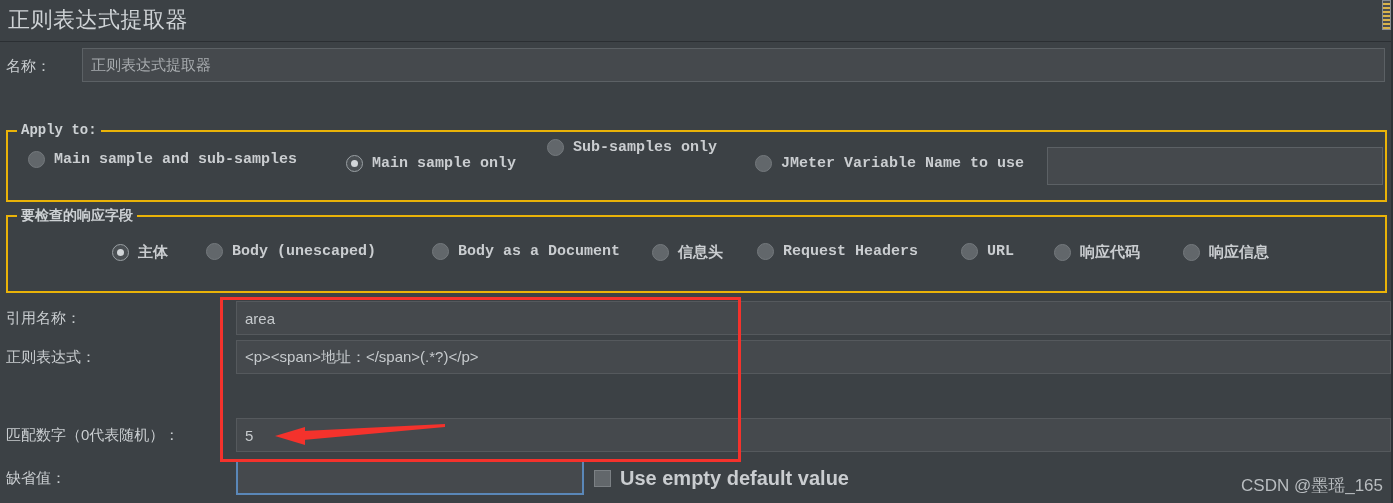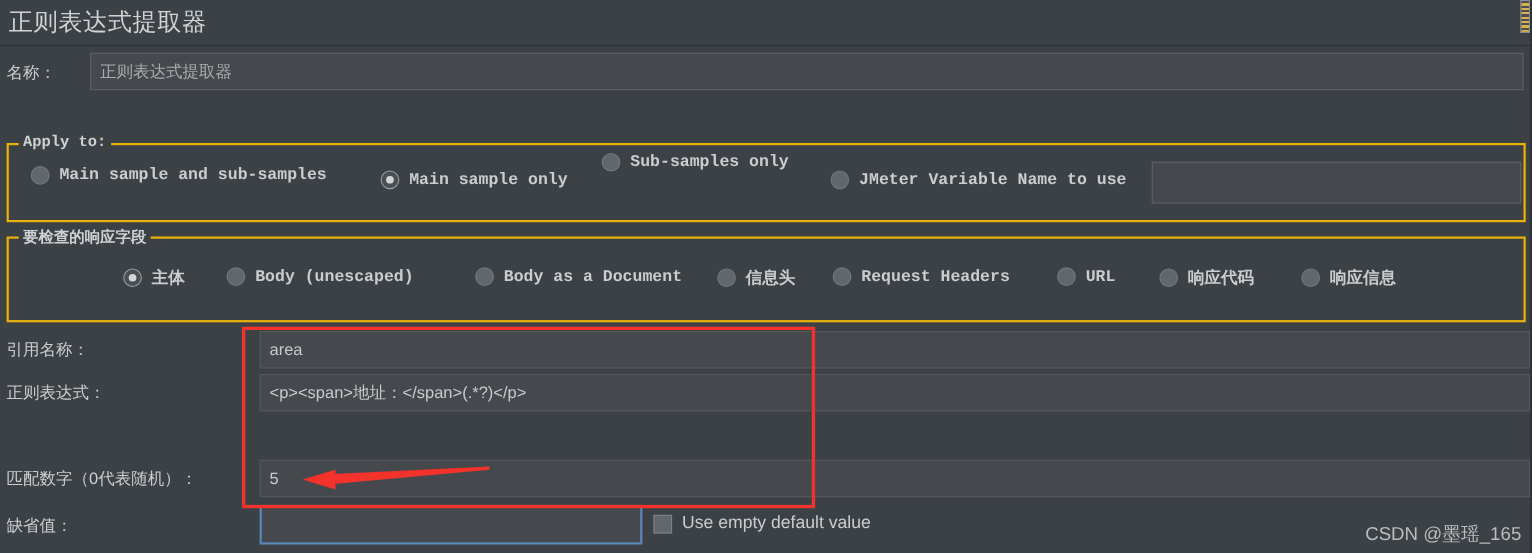--- a/index.html
+++ b/index.html
@@ -220,22 +220,22 @@
     white-space: nowrap;
   }
   .chkbox {
     width: 17px; height: 17px;
     background: #62676b;
     border: 1px solid #7b8084;
     box-sizing: border-box;
     margin-right: 9px;
   }
   .chk-lbl {
-    font-size: 16px;
-    font-weight: normal;
+    font-size: 20px;
+    font-weight: bold;
     color: #cacdd0;
   }
 
   
   .red-box {
     position: absolute;
     left: 220px; top: 297px;
     width: 521px; height: 165px;
     border: 3px solid #f4322c;
     box-sizing: border-box;

